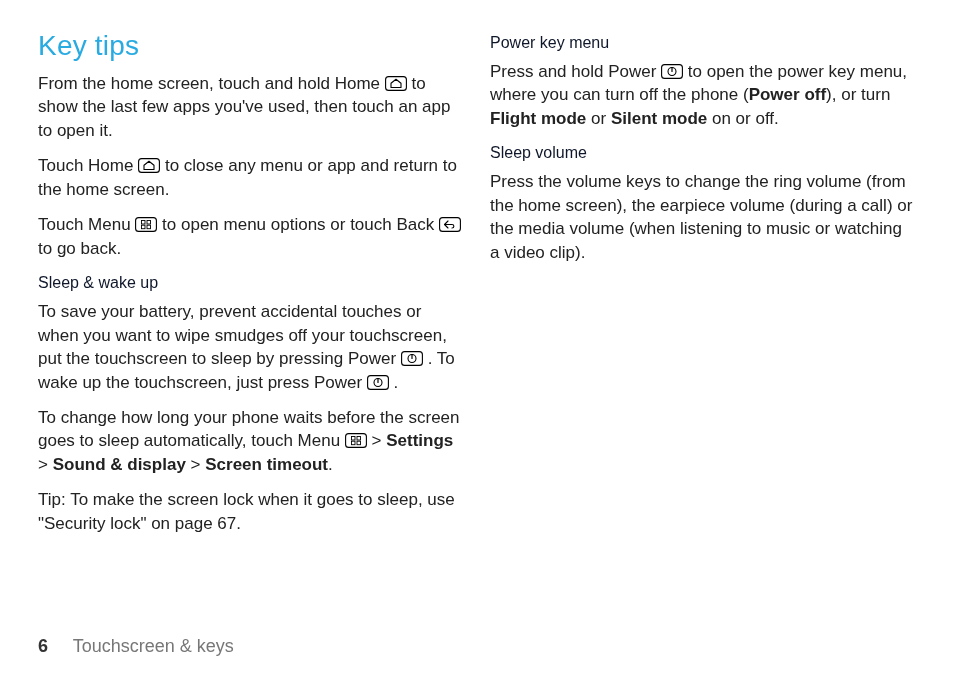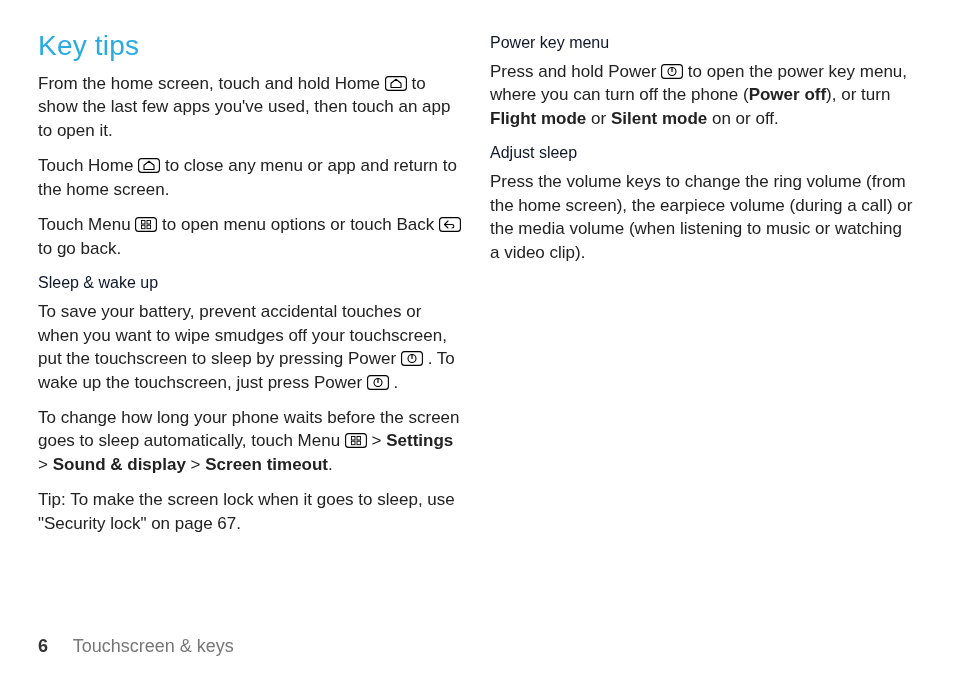--- a/index.html
+++ b/index.html
@@ -170,21 +170,21 @@
         <span class="icon-key">
           <svg width="22" height="15" viewBox="0 0 22 15">
               <rect x="0.6" y="0.6" width="20.8" height="13.8" rx="3" ry="3" fill="none" stroke="#000" stroke-width="1.1"></rect>
               <circle cx="11" cy="7.5" r="4" fill="none" stroke="#000" stroke-width="1.1"></circle>
               <line x1="11" y1="3.5" x2="11" y2="7.5" stroke="#000" stroke-width="1.2" stroke-linecap="round"></line>
             </svg>
         </span>
         <span> to open the power key menu, where you can turn off the phone (</span><span class="bold">Power off</span><span>), or turn </span><span class="bold">Flight mode</span><span> or </span><span class="bold">Silent mode</span><span> on or off.</span>
       </p>
 
-      <h2 class="sub">Adjust sleep</h2>
+      <h2 class="sub">Sleep volume</h2>
 
       <p class="body">Press the volume keys to change the ring volume (from the home screen), the earpiece volume (during a call) or the media volume (when listening to music or watching a video clip).</p>
     </div>
   </div>
 
   <div class="footer">
     <span class="pg">6</span>
     <span>Touchscreen &amp; keys</span>
   </div>
 </div>

